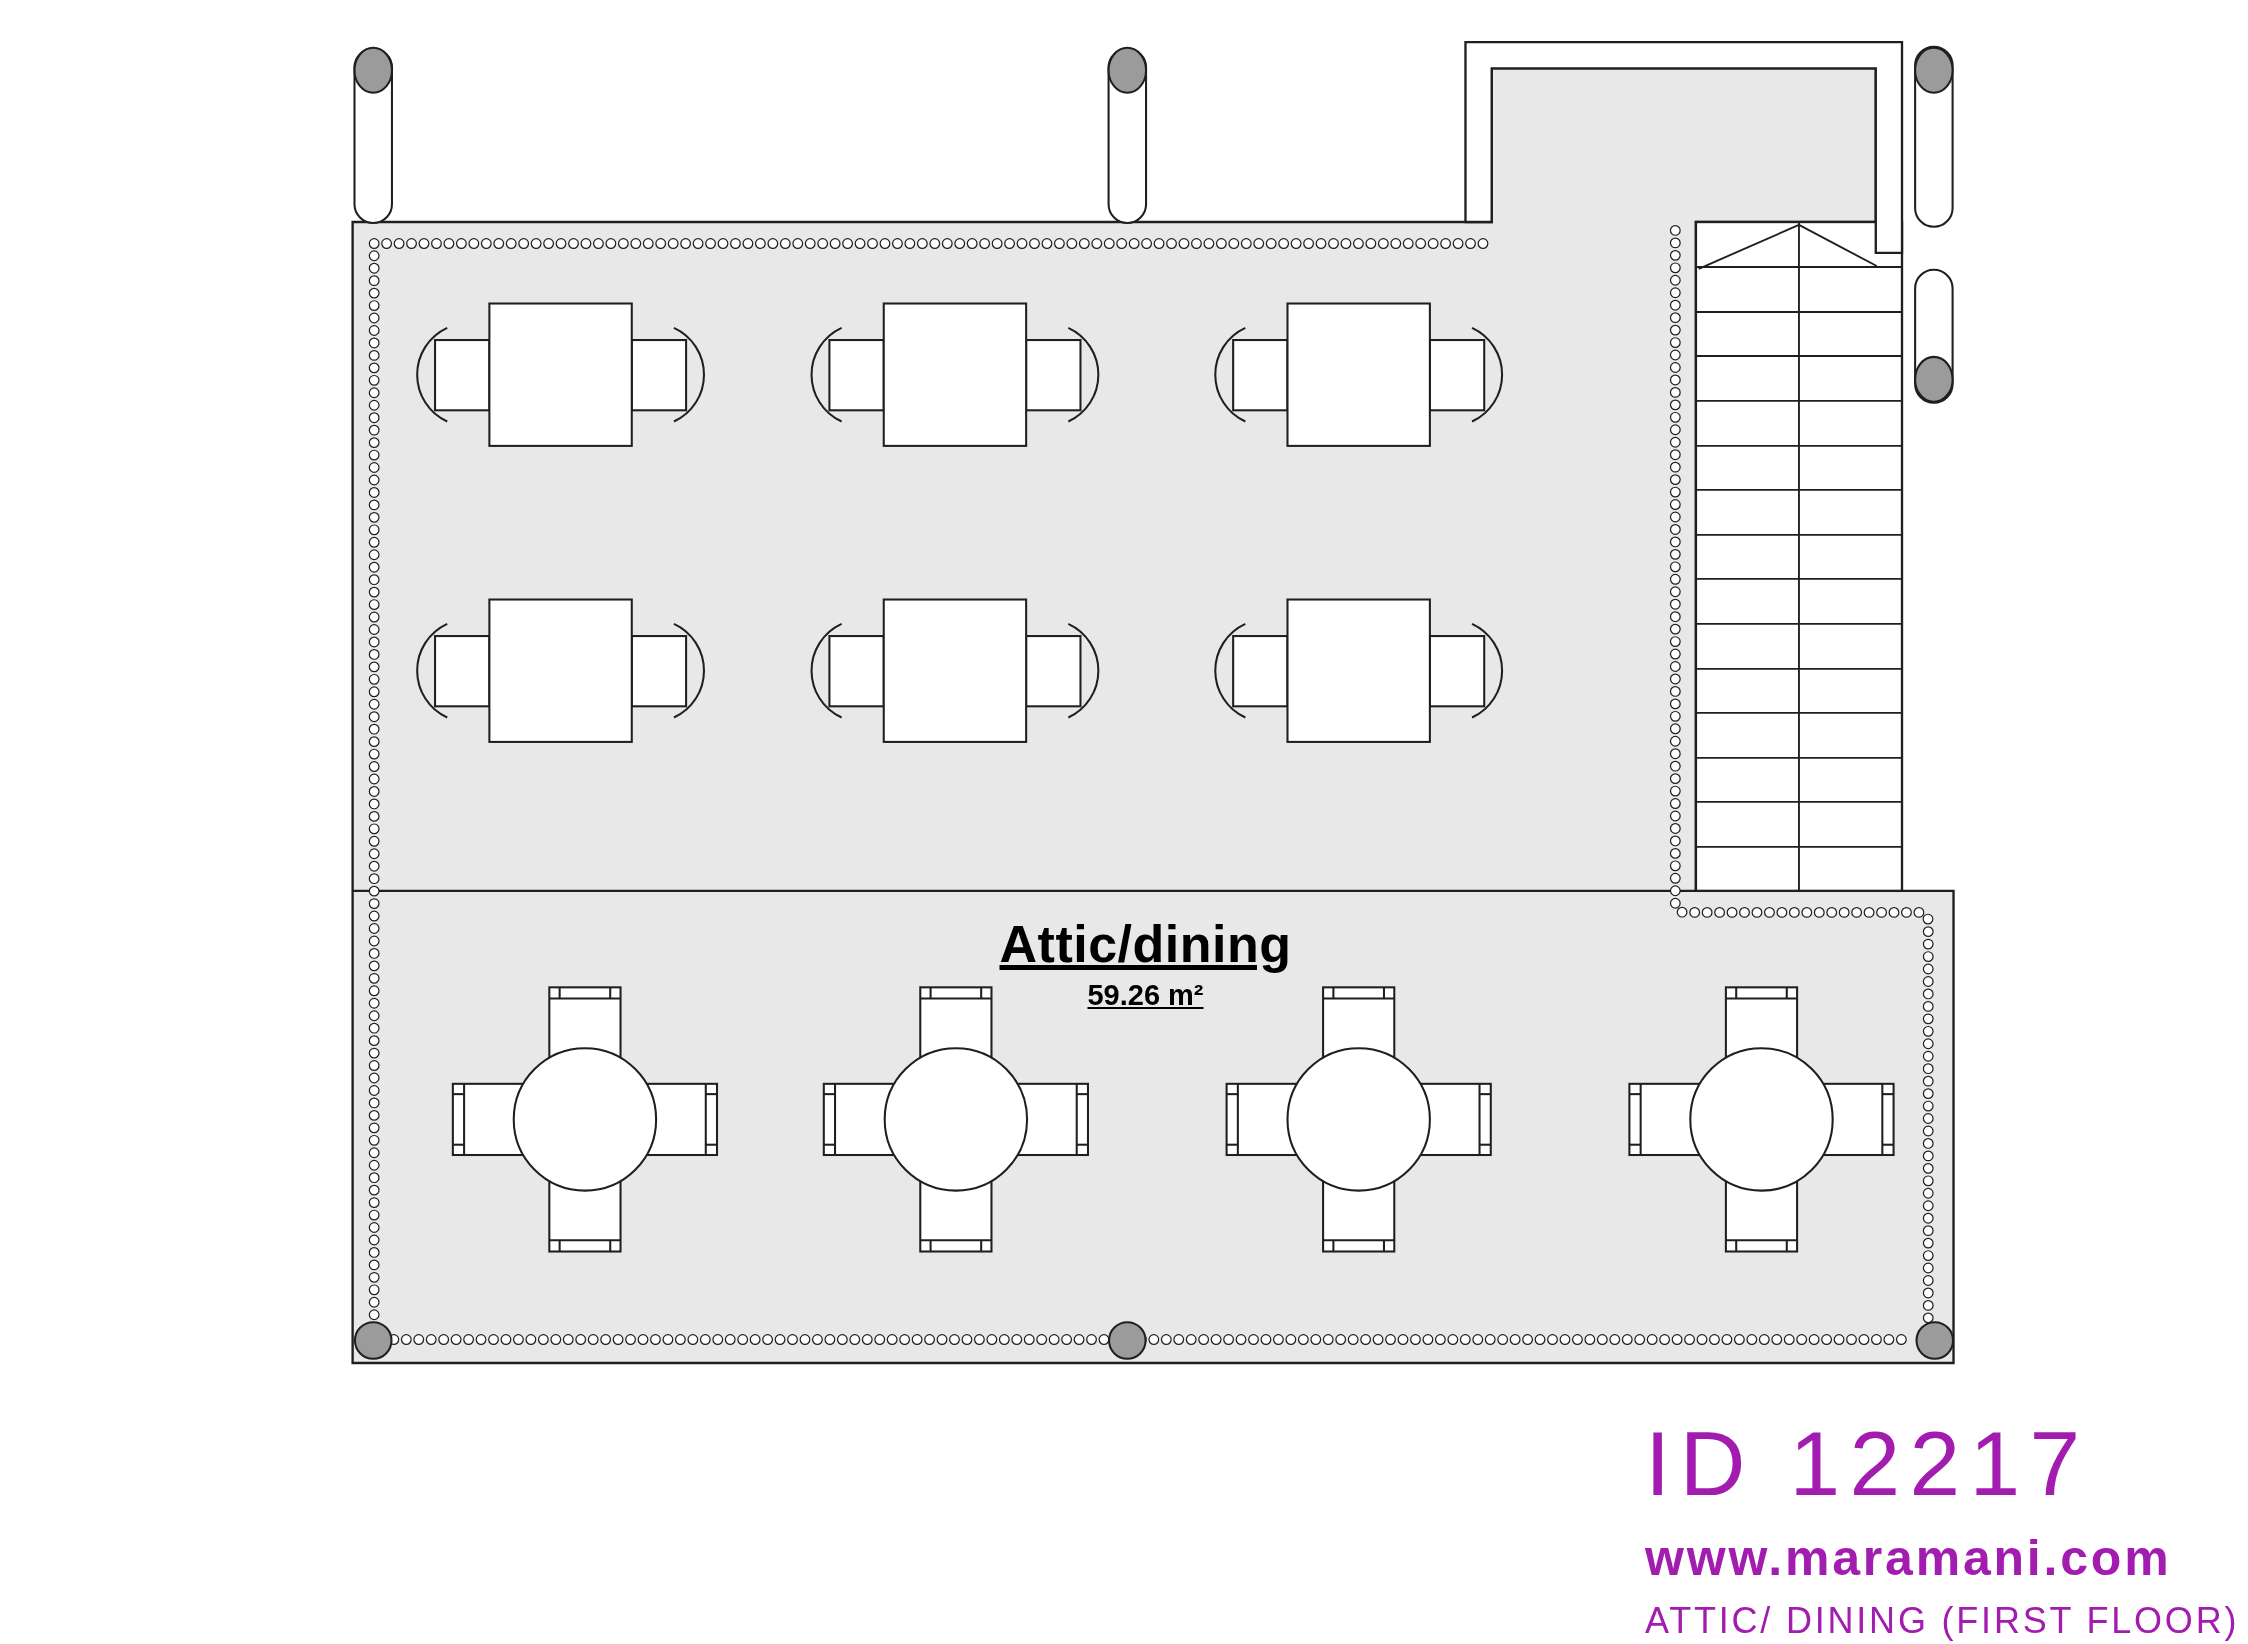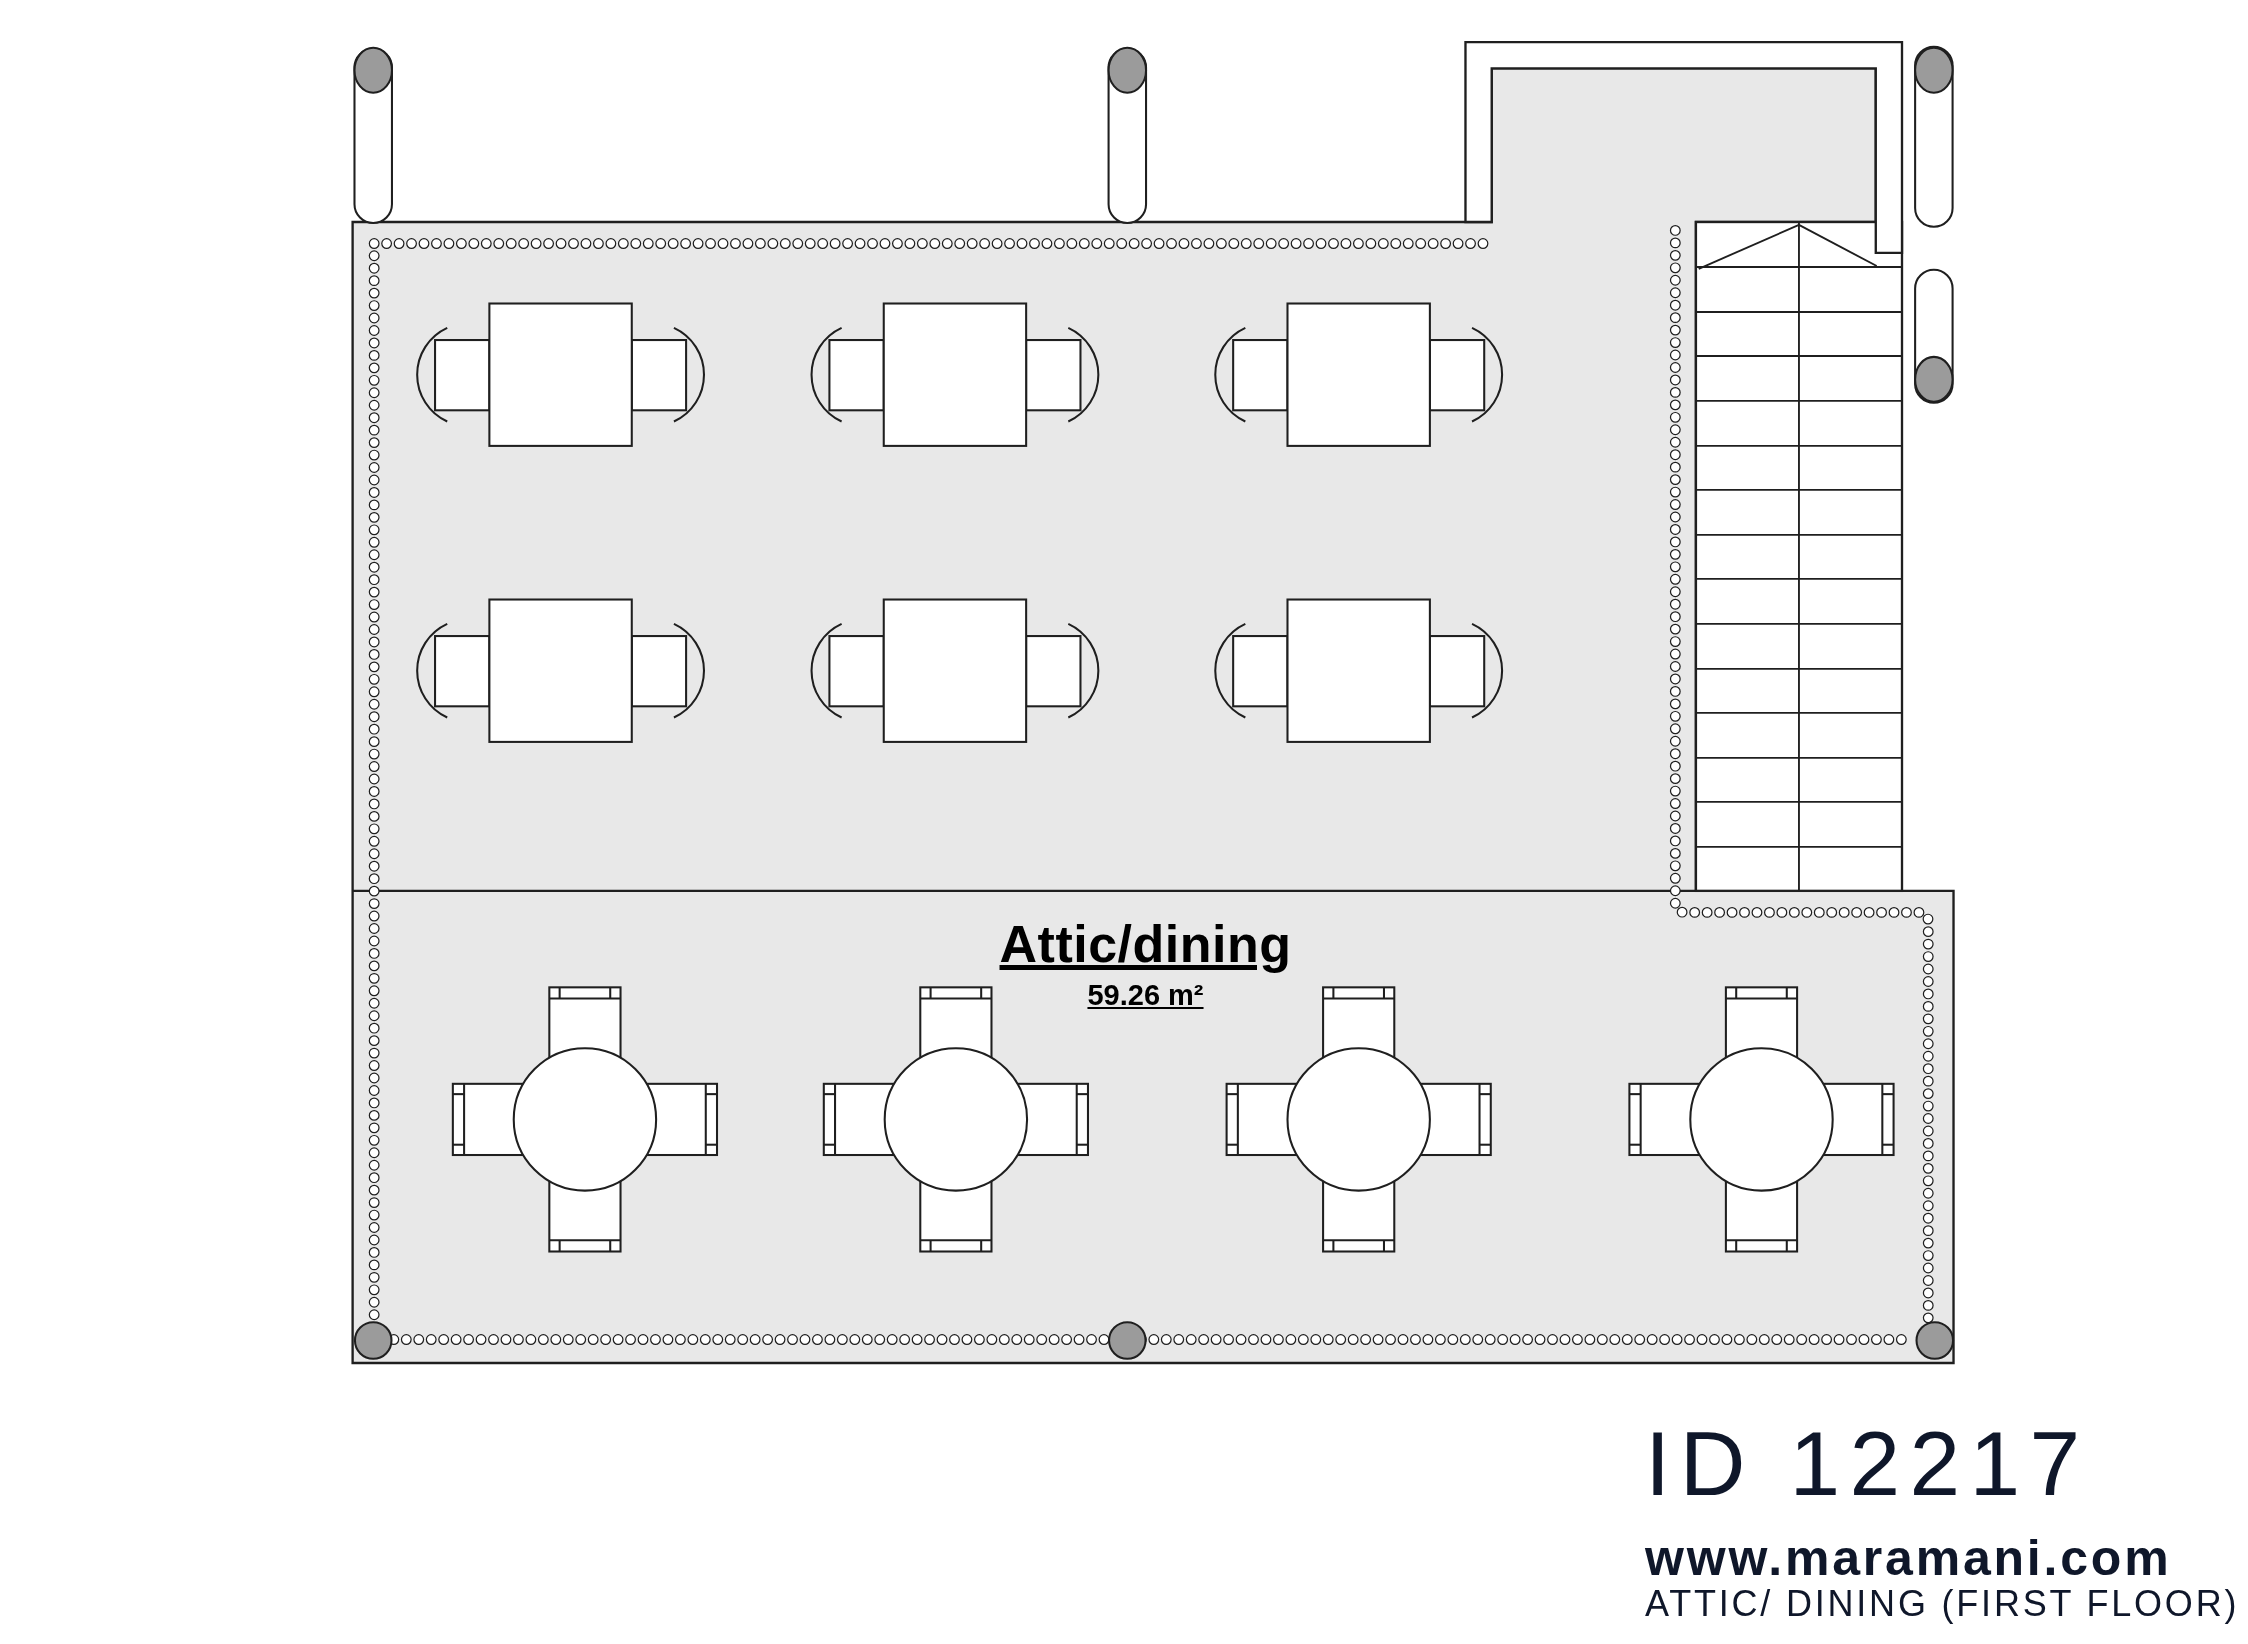--- a/index.html
+++ b/index.html
@@ -11,25 +11,25 @@
     overflow:hidden;
   }
   #plan-svg{position:absolute;left:0;top:0;width:2249px;height:1644px;}
   .room-label-box{
     position:absolute;left:956px;top:918px;width:379px;
     text-align:center;color:#000;text-decoration:underline;
   }
   .room-label{font-size:52px;font-weight:bold;letter-spacing:0.5px;line-height:1;}
   .room-area{font-size:29px;font-weight:bold;margin-top:11.2px;line-height:1;}
   .footer-box{
-    position:absolute;left:1645px;top:1418px;color:#0f172a;white-space:nowrap;
+    position:absolute;left:1645px;top:1418px;color:#a21caf;white-space:nowrap;
   }
   .plan-id{font-size:91px;font-weight:300;letter-spacing:9.4px;line-height:1.02;}
   .website{font-size:50px;font-weight:700;letter-spacing:2.8px;margin-top:22px;line-height:1;}
-  .floor-label{font-size:36px;font-weight:300;letter-spacing:2.8px;margin-top:3px;line-height:1;}
+  .floor-label{font-size:36px;font-weight:300;letter-spacing:2.8px;margin-top:20px;line-height:1;}
 </style>
 </head>
 <body>
 
 <svg id="plan-svg" viewBox="0 0 2400 1755">
   <defs>
 
     <symbol id="table2" overflow="visible">
       <g stroke="#1f1f1f" stroke-width="2.2" fill="#ffffff">
         <rect x="-134" y="-37" width="58" height="75"></rect>

